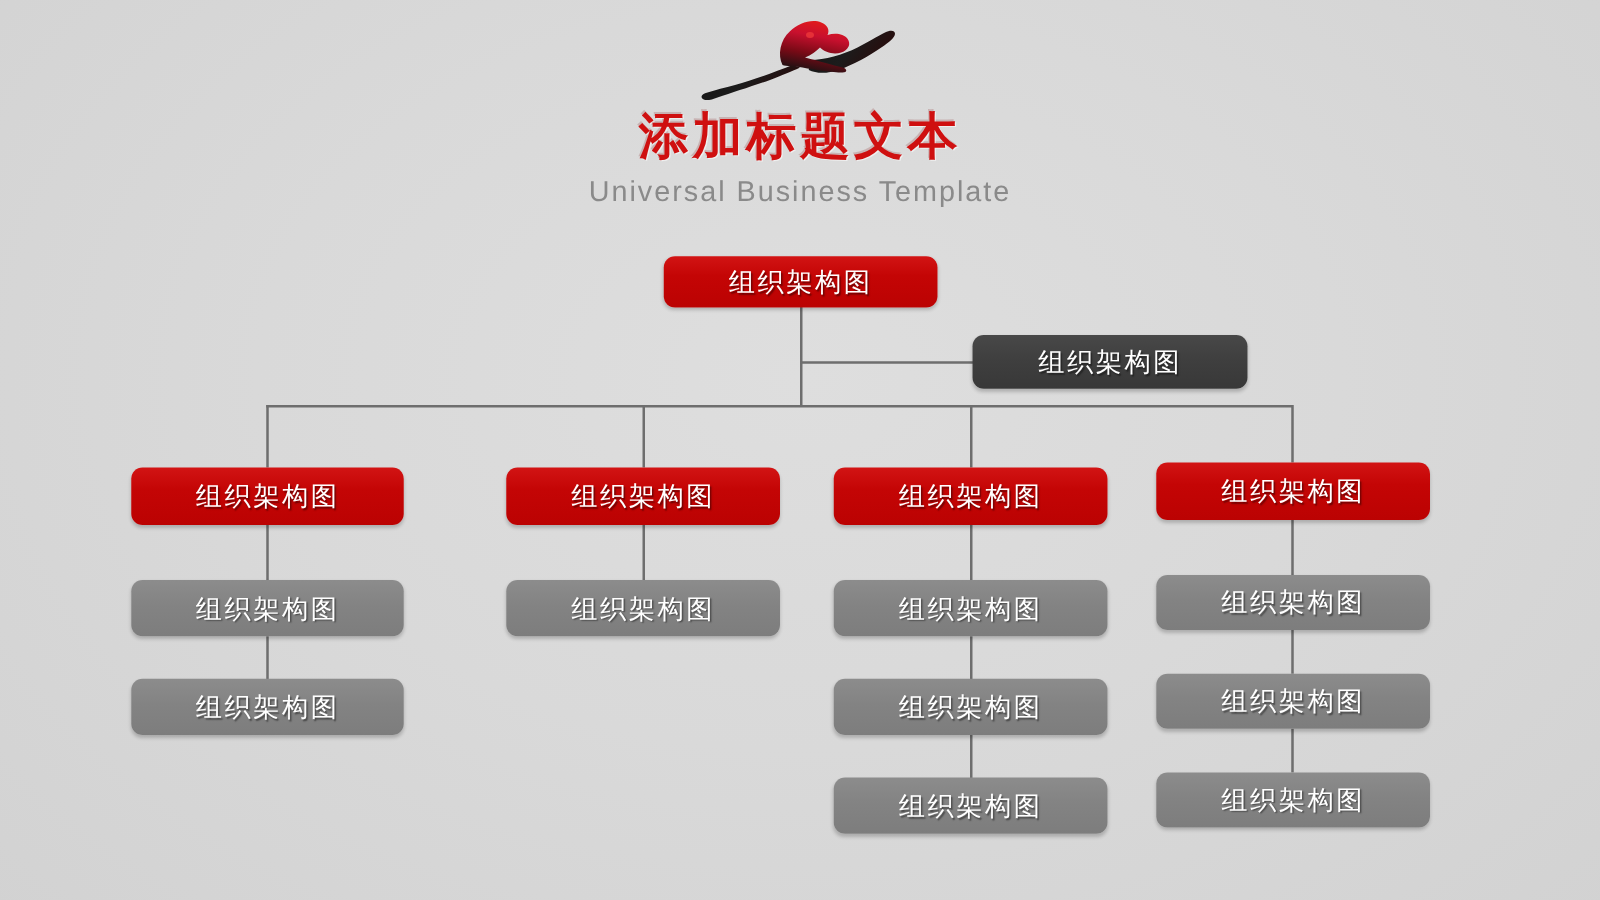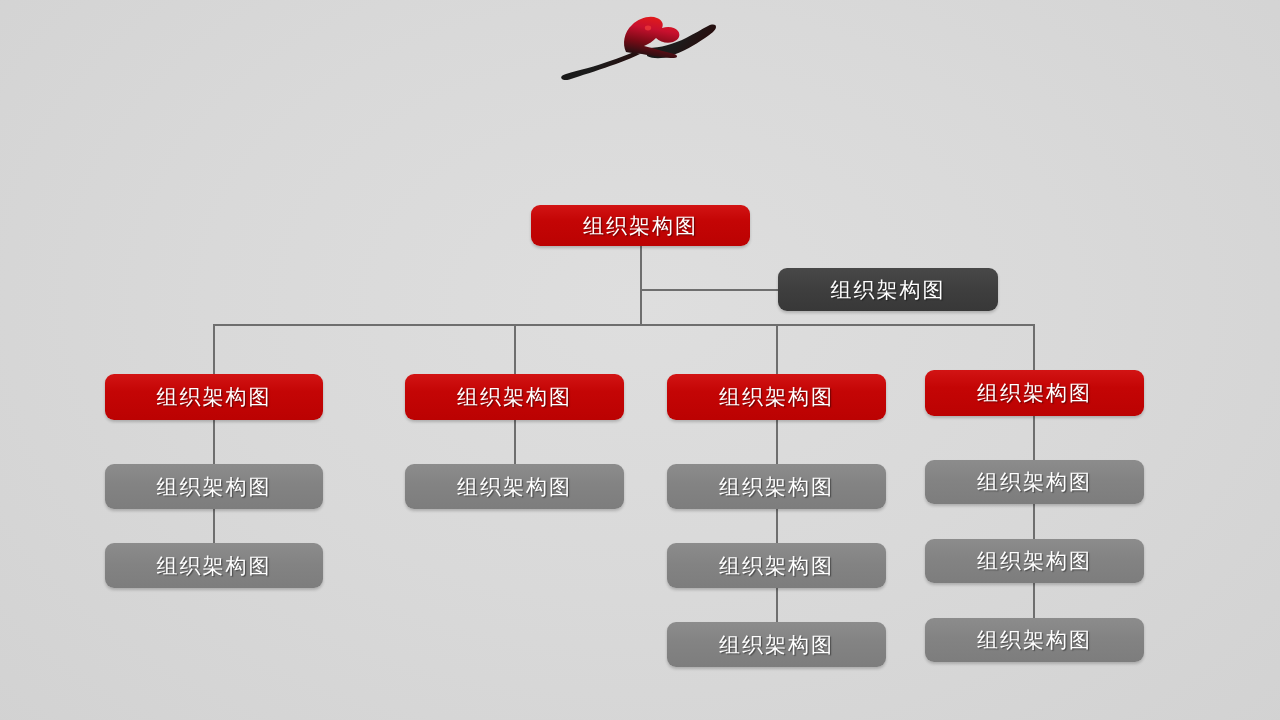--- a/index.html
+++ b/index.html
@@ -116,20 +116,22 @@
 
       <path d="M70 44 C66 36 68 24 76 17 C83 10 94 7 101 10 C106 12 108 16 106 20
                C112 18 119 19 122 23 C125 27 123 32 117 34 C111 36 104 34 100 30
                C97 33 93 36 88 38 C100 41 110 44 118 46 C122 47 122 50 118 50
                C110 50 96 48 86 46 C79 45 73 45 70 44 Z" fill="url(#figGrad)"></path>
 
       <ellipse cx="92" cy="20" rx="3.2" ry="2.4" fill="#ef3b3b" opacity="0.75"></ellipse>
     </svg>
   </div>
 
+  <div class="title-cn">添加标题文本</div>
+  <div class="title-en">Universal Business Template</div>
 
   <div class="line v" style="left:640px; top:245px; height:80px;"></div>
 
   <div class="line h" style="left:640px; top:289px; width:139px;"></div>
 
   <div class="line h" style="left:213px; top:324px; width:821px;"></div>
 
   <div class="line v" style="left:213px; top:324px; height:50px;"></div>
   <div class="line v" style="left:514px; top:324px; height:50px;"></div>
   <div class="line v" style="left:776px; top:324px; height:50px;"></div>

